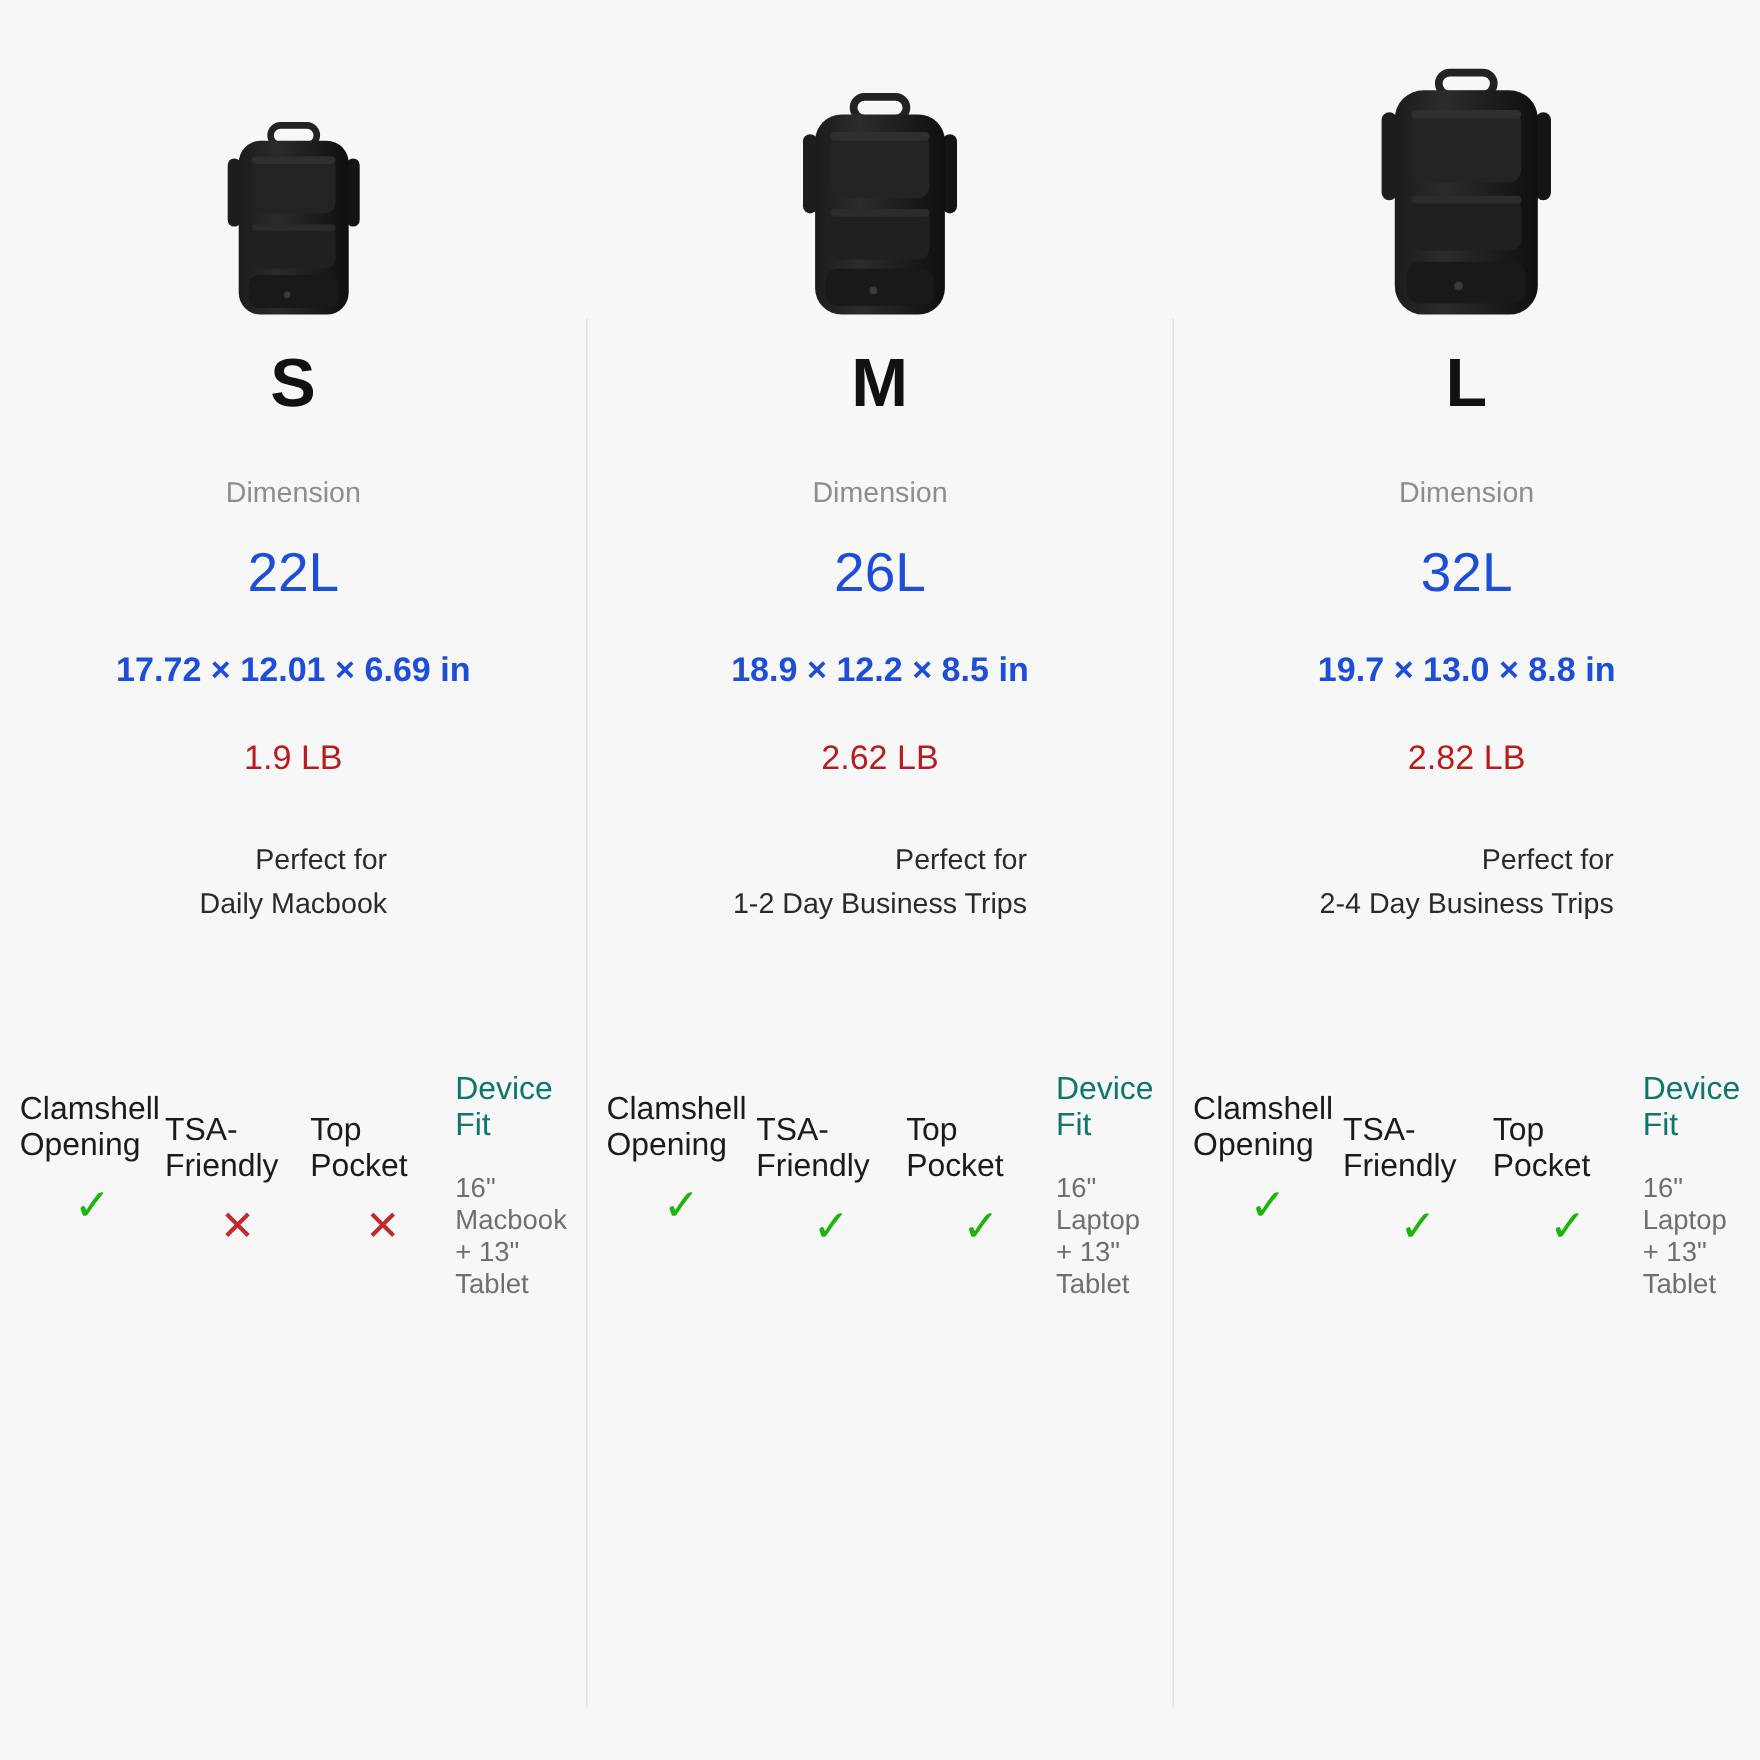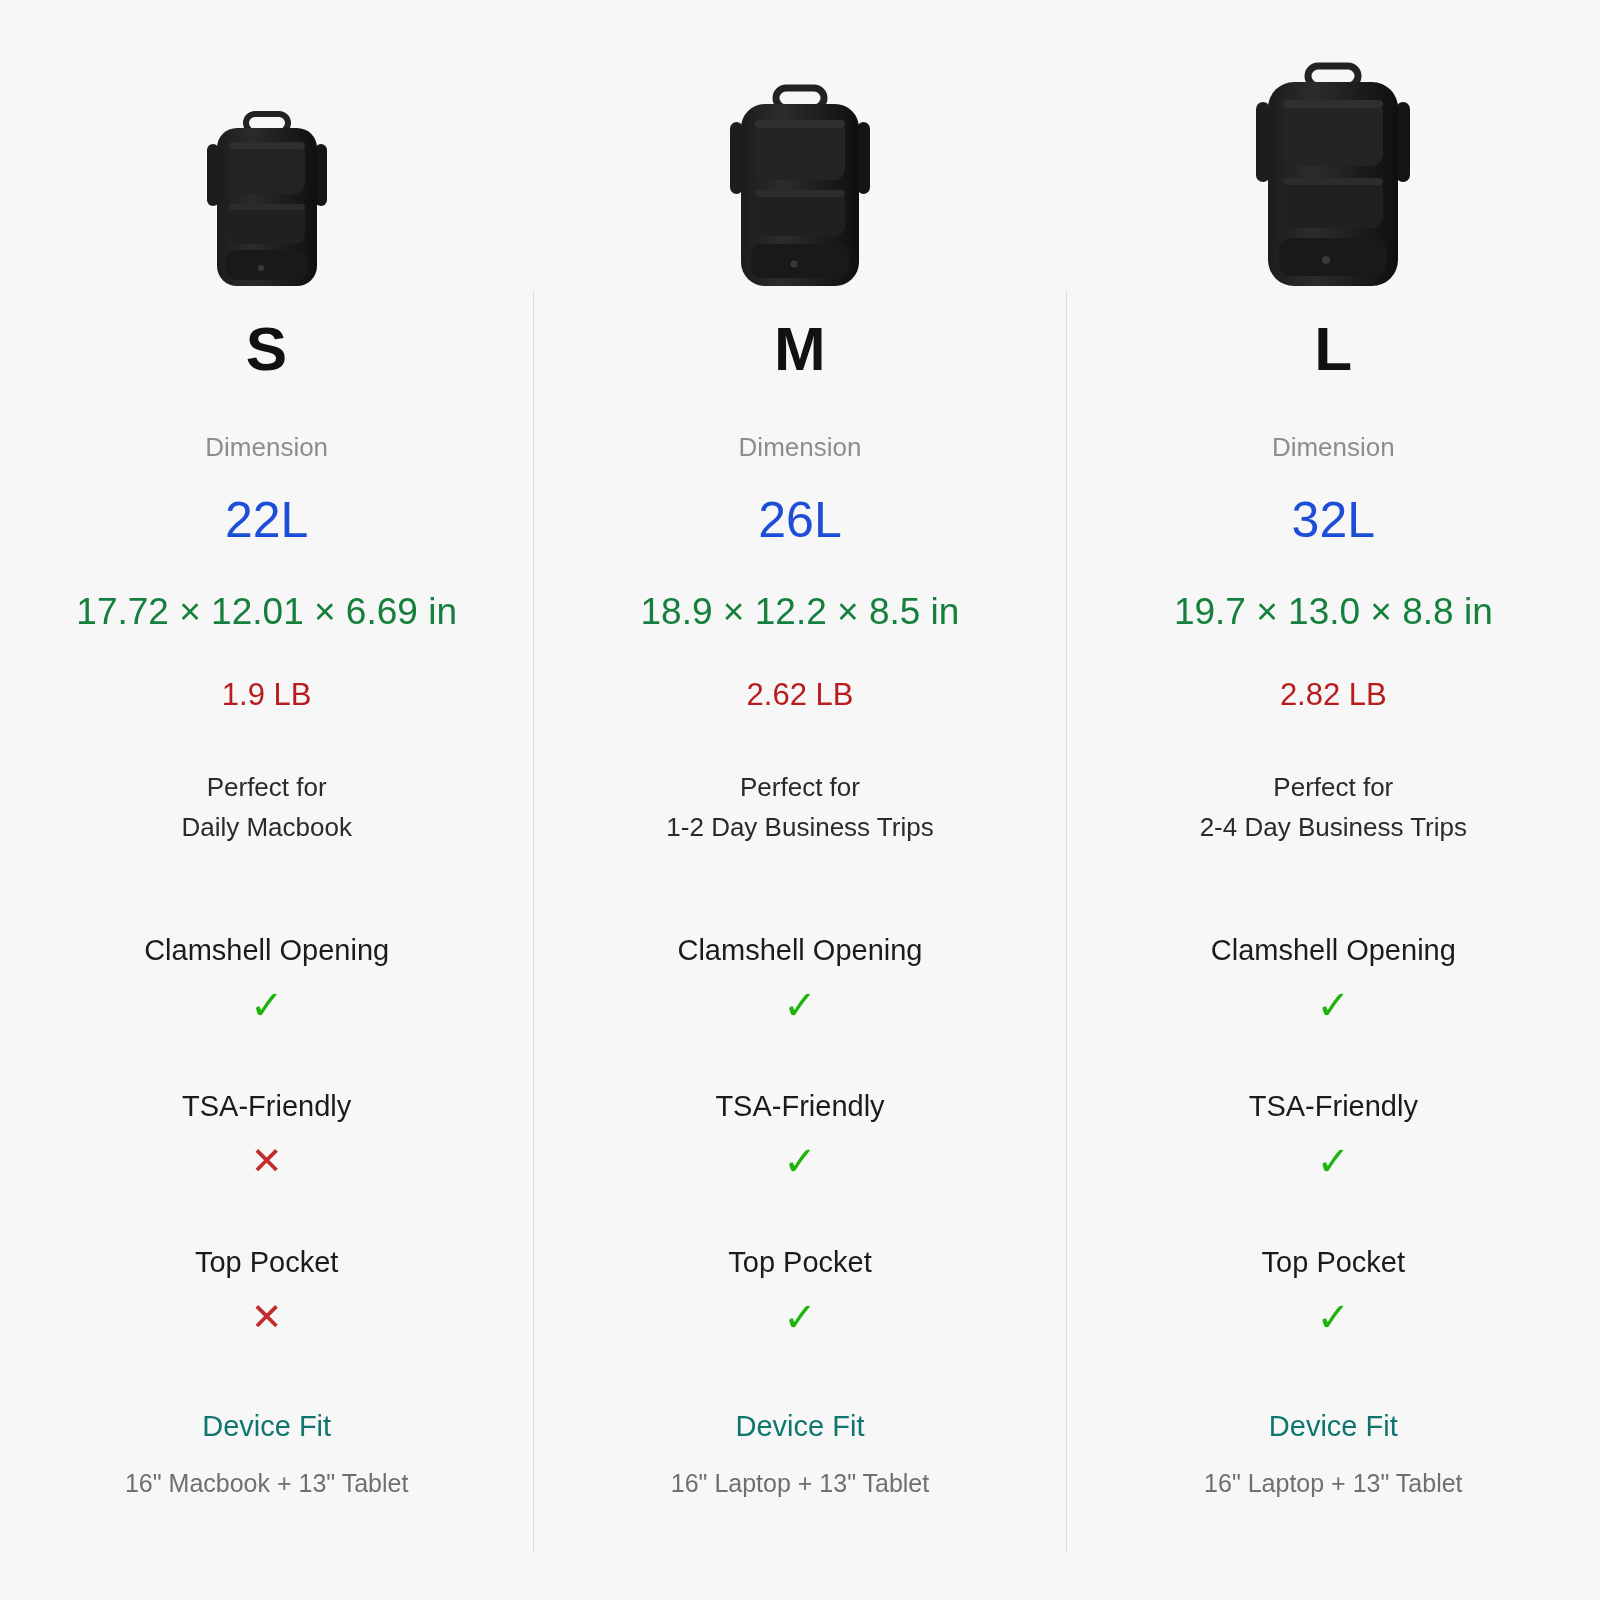--- a/index.html
+++ b/index.html
@@ -62,47 +62,45 @@
     margin-top: 52px;
     font-weight: 400;
   }
   .capacity {
     font-size: 50px;
     color: #1d4ed8;
     margin-top: 28px;
     font-weight: 400;
   }
   .dims {
-    font-size: 37px;
-    color: #15803d;
+    font-size: 31px;
+    color: #1d4ed8;
     margin-top: 42px;
-    font-weight: 400;
+    font-weight: 700;
     white-space: nowrap;
   }
   .weight {
     font-size: 31px;
     color: #b91c1c;
     margin-top: 44px;
     font-weight: 400;
   }
   .perfect {
     margin-top: 54px;
     font-size: 26px;
     line-height: 1.55;
-    text-align: center;
+    text-align: right;
     color: #2a2a2a;
     font-weight: 400;
   }
   .feature-block {
     margin-top: 86px;
     width: 100%;
     display: flex;
-    flex-direction: column;
-    align-items: center;
-    gap: 25px;
+    align-items: center;
   }
   .feature {
     display: flex;
     flex-direction: column;
     align-items: center;
     width: 100%;
   }
   .feature + .feature { margin-top: 38px; }
   .feature-name {
     font-size: 29px;

